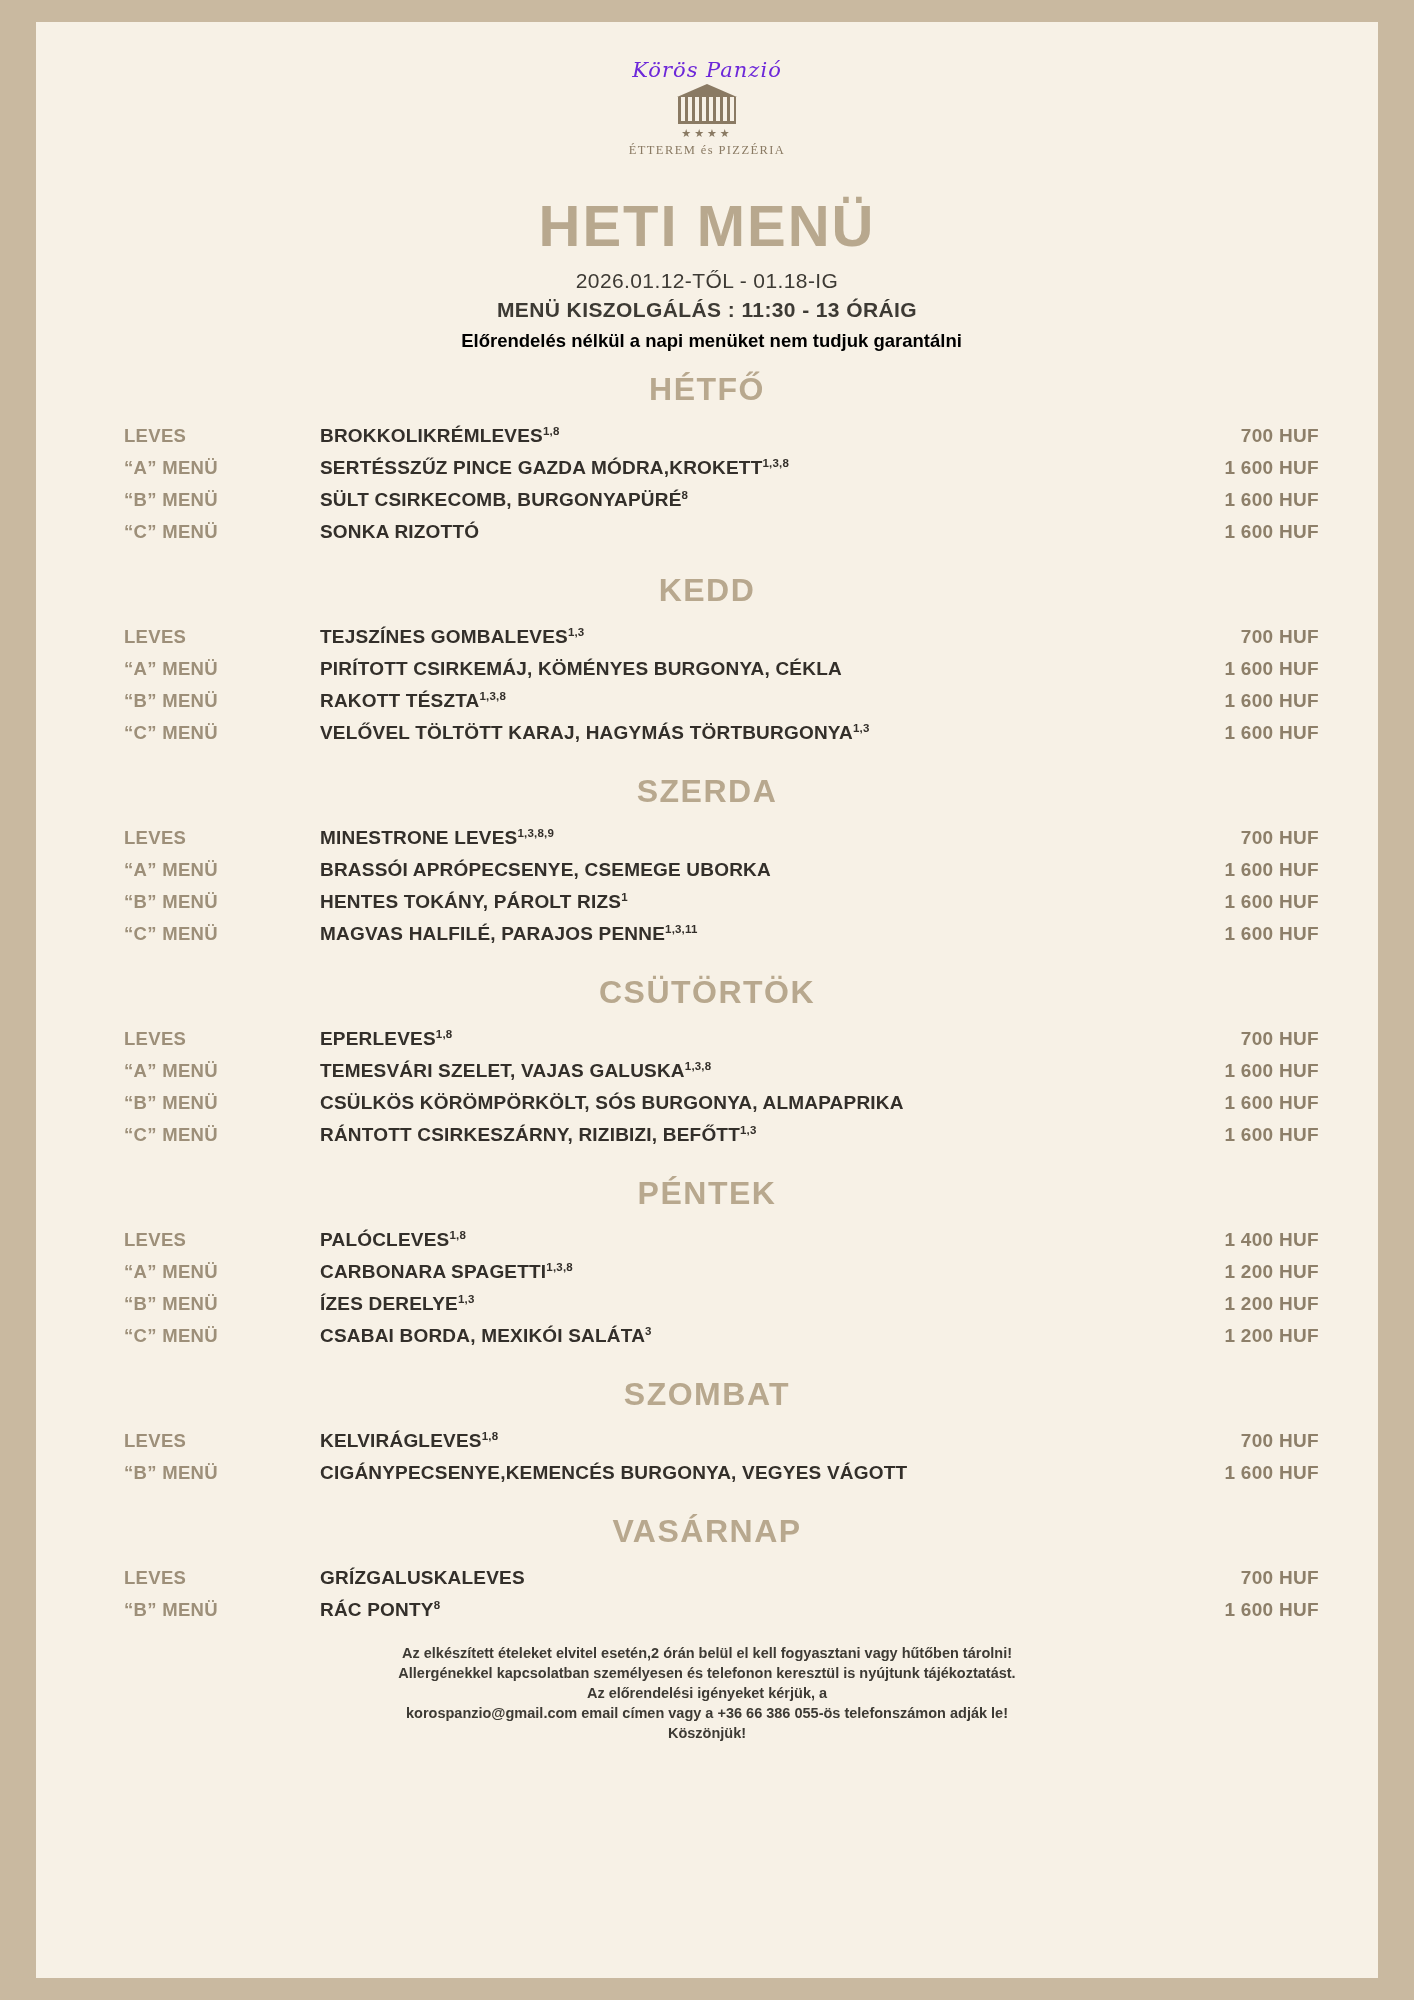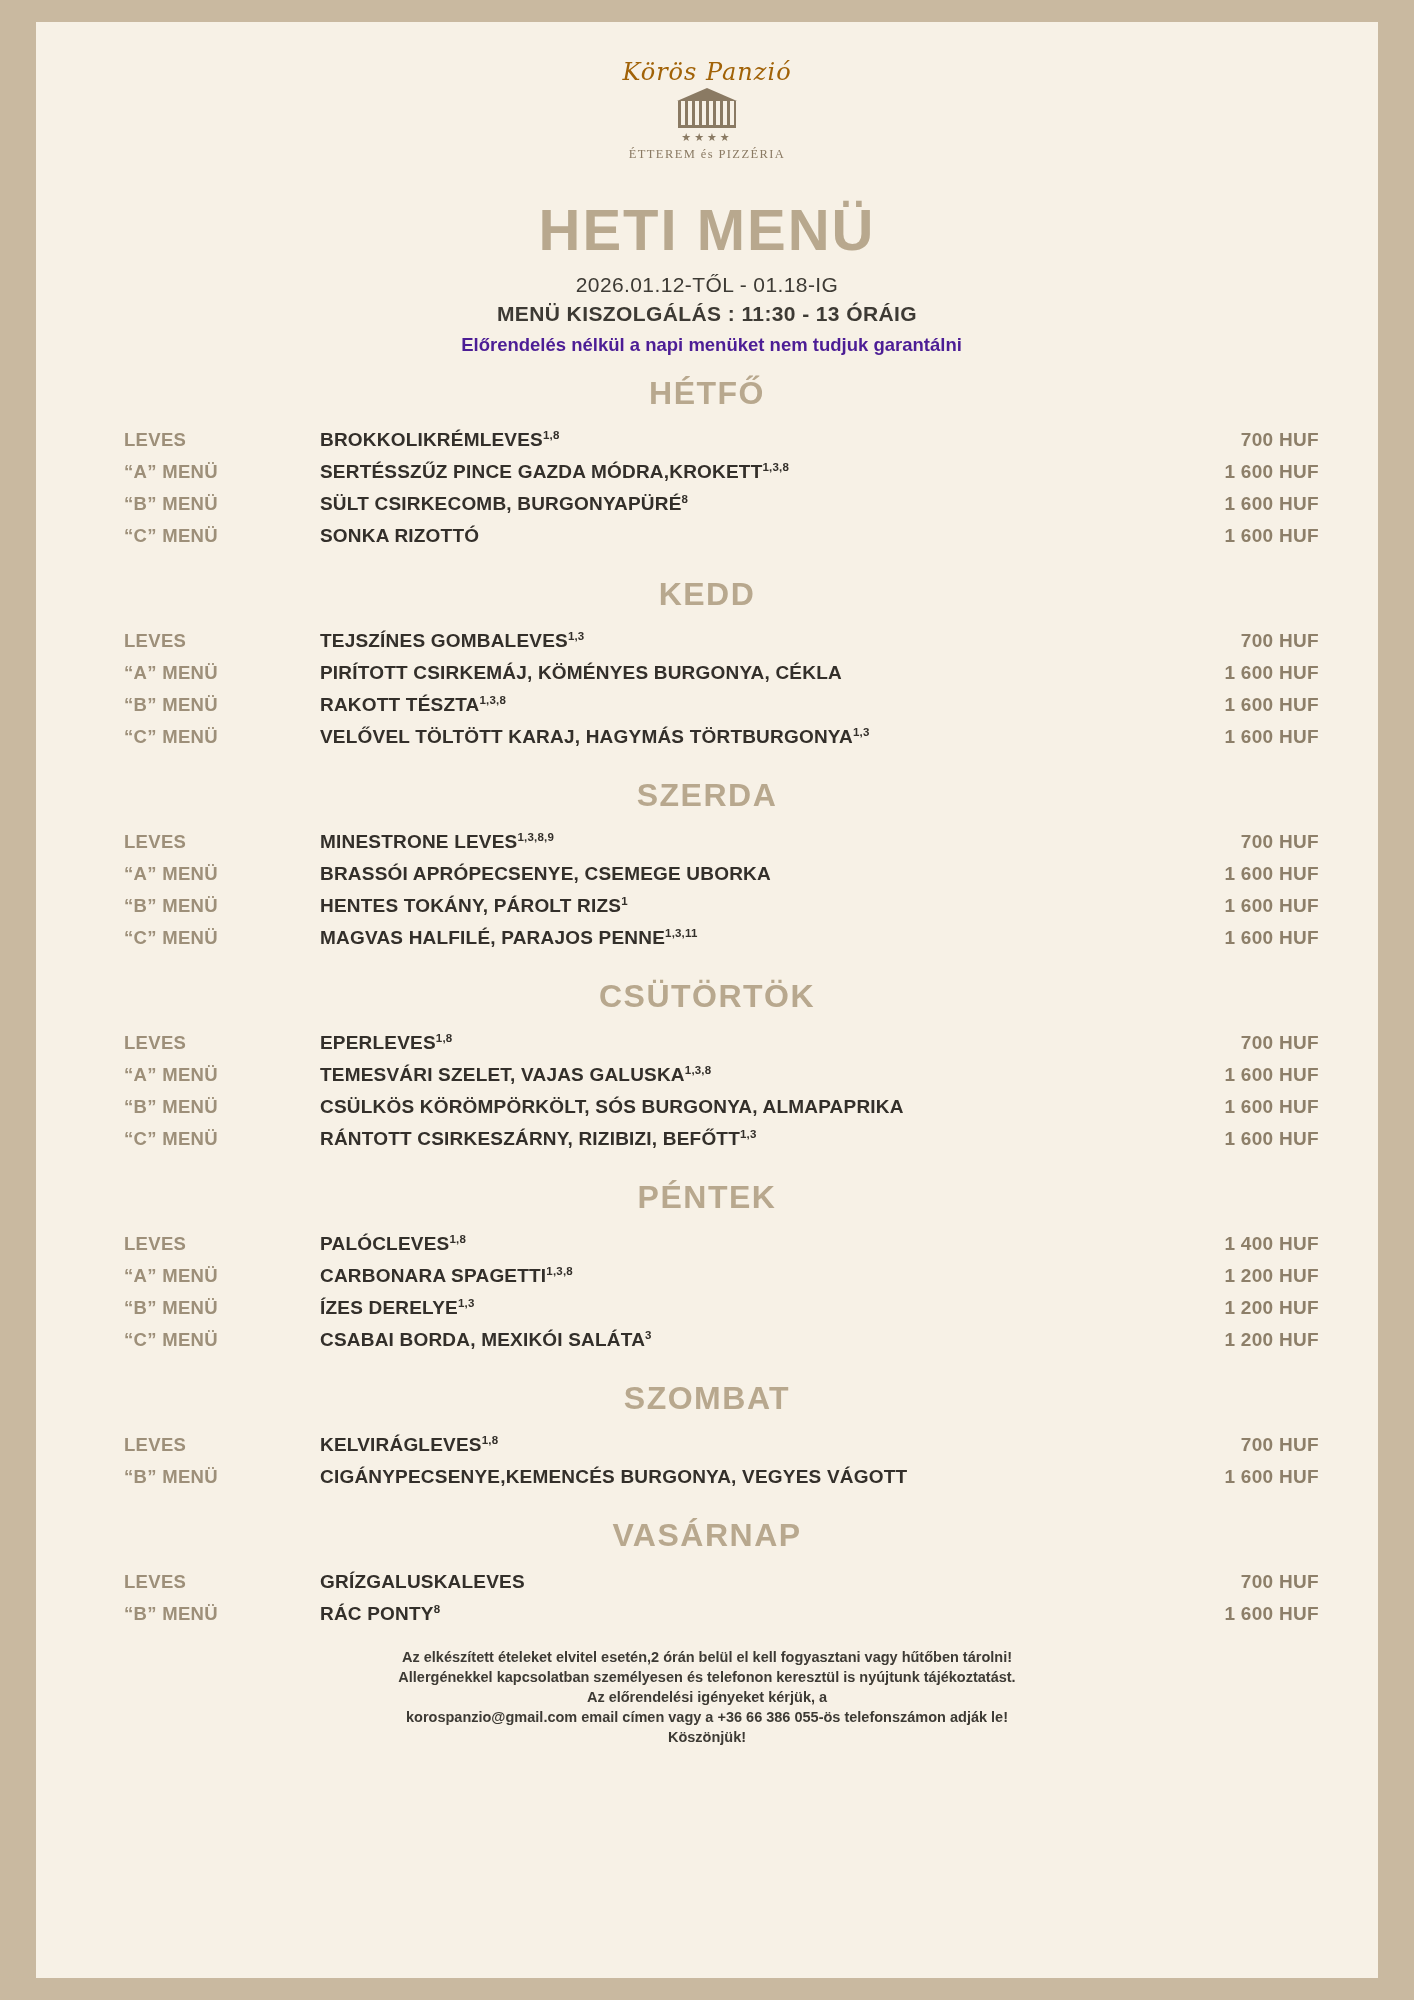--- a/index.html
+++ b/index.html
@@ -22,22 +22,22 @@
     background: #f7f1e6;
     box-sizing: border-box;
   }
   .logo-block {
     text-align: center;
     padding-top: 36px;
   }
   .logo-script {
     font-family: "DejaVu Serif", serif;
     font-style: italic;
-    font-size: 24px;
-    color: #a16207;
+    font-size: 21px;
+    color: #6d28d9;
     letter-spacing: 1px;
     text-align: center;
   }
   .logo-build {
     margin: 2px auto 0;
     width: 86px;
     height: 40px;
     position: relative;
   }
   .logo-build .roof {
@@ -95,21 +95,21 @@
   .sub-line-2 {
     font-size: 21px;
     font-weight: bold;
     color: #3d3a34;
     margin-top: 5px;
     letter-spacing: 0.4px;
   }
   .sub-line-3 {
     font-size: 18.5px;
     font-weight: bold;
-    color: #4c1d95;
+    color: #000000;
     margin-top: 8px;
     padding-left: 9px;
   }
   .day-name {
     text-align: center;
     font-size: 32px;
     font-weight: bold;
     color: #b8a88e;
     letter-spacing: 1.5px;
     margin-top: 19px;

